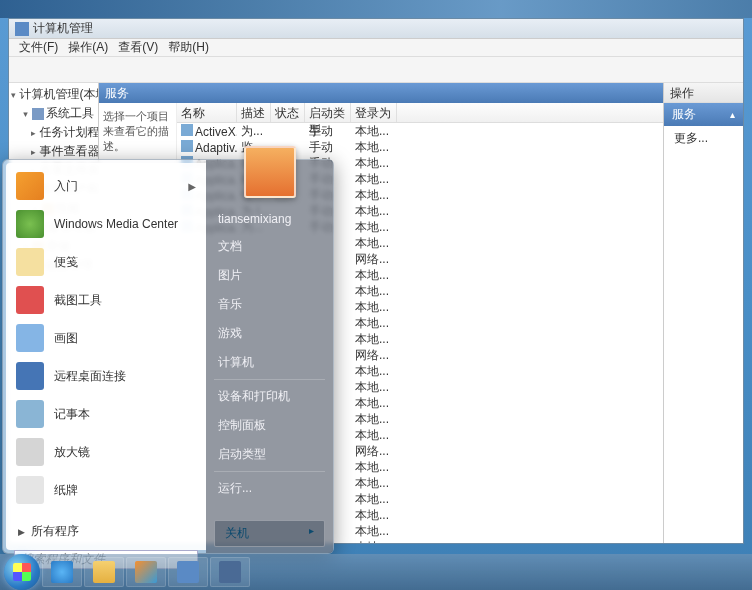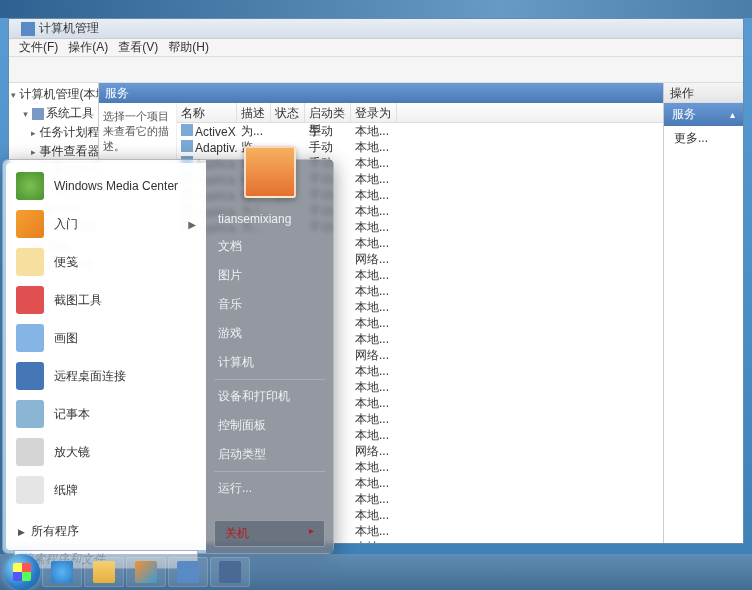--- a/index.html
+++ b/index.html
@@ -1,21 +1,21 @@
 <!DOCTYPE html>
 <html><head>
 <meta charset="utf-8">
 <style>
 *{box-sizing:border-box;margin:0;padding:0;font-family:"Microsoft YaHei","Segoe UI",sans-serif;font-size:12px}
 body{width:752px;height:590px;background:linear-gradient(180deg,#5a9bd4 0%,#4a8fc7 50%,#3d7fb5 100%);position:relative;overflow:hidden}
 .desktop-top{height:18px;background:linear-gradient(90deg,#2a5a8a,#4a7aa5,#6a9ac5,#4a7aa5);opacity:0.9}
 
 
 .mmc-window{position:absolute;left:8px;top:18px;right:8px;bottom:46px;background:#f0f0f0;border:1px solid #6a8aa5;display:flex;flex-direction:column}
-.mmc-titlebar{height:20px;background:linear-gradient(180deg,#e8eef5,#d5dfe8);display:flex;align-items:center;padding:0 12px;border-bottom:1px solid #ccc}
+.mmc-titlebar{height:20px;background:linear-gradient(180deg,#e8eef5,#d5dfe8);display:flex;align-items:center;padding:0 6px;border-bottom:1px solid #ccc}
 .mmc-title-icon{width:14px;height:14px;background:#5a8ac5;margin-right:4px}
 .mmc-title{color:#333;font-weight:500}
 .mmc-menubar{height:18px;background:#f5f5f5;display:flex;align-items:center;padding:0 6px;gap:2px;border-bottom:1px solid #ddd}
 .mmc-menuitem{padding:15px 4px;color:#333;cursor:default}
 .mmc-toolbar{height:26px;background:#f5f5f5;border-bottom:1px solid #ddd}
 
 .mmc-body{flex:1;display:flex;overflow:hidden}
 .mmc-tree{width:90px;background:#fff;border-right:1px solid #ccc;overflow:hidden;padding:2px 0}
 .tree-item{padding:1px 2px 1px 6px;color:#333;white-space:nowrap;display:flex;align-items:center;gap:2px}
 .tree-item.root{padding-left:2px}
@@ -62,21 +62,21 @@
 .start-item .arrow{margin-left:auto;color:#666;font-size:10px}
 .start-sep{height:1px;background:#ddd;margin:4px 8px}
 .start-allprog{padding:6px 10px;display:flex;align-items:center;gap:6px;color:#333}
 .start-allprog::before{content:"▶";font-size:9px;color:#555}
 .start-search{margin:4px 6px 6px;height:22px;border:1px solid #aac;background:#fff;padding:0 6px;display:flex;align-items:center;color:#888;font-style:italic}
 
 .start-right{flex:1;background:rgba(60,70,85,0.55);display:flex;flex-direction:column;padding:6px 8px;color:#fff;border-radius:0 4px 4px 0}
 .user-pic{width:52px;height:52px;background:linear-gradient(180deg,#f5b060,#e57030);border:2px solid rgba(255,255,255,0.7);border-radius:3px;margin:-20px auto 8px;box-shadow:0 2px 6px rgba(0,0,0,0.3)}
 .sr-item{padding:6px 4px;color:#f0f0f5;font-size:12px}
 .sr-sep{height:1px;background:rgba(255,255,255,0.2);margin:2px 0}
-.shutdown-btn{margin-top:auto;background:rgba(90,100,115,0.7);border:1px solid rgba(255,255,255,0.3);padding:4px 10px;display:flex;align-items:flex-start;gap:8px;color:#b91c1c;border-radius:2px}
+.shutdown-btn{margin-top:auto;background:rgba(90,100,115,0.7);border:1px solid rgba(255,255,255,0.3);padding:4px 10px;display:flex;align-items:flex-start;gap:8px;color:#0c4a6e;border-radius:2px}
 .shutdown-btn::after{content:"▸";margin-left:auto;font-size:10px}
 
 
 .taskbar{position:absolute;left:0;right:0;bottom:0;height:36px;background:linear-gradient(180deg,rgba(120,150,180,0.6),rgba(70,100,130,0.7));display:flex;align-items:center;padding:0 4px;gap:2px}
 .start-orb{width:36px;height:36px;border-radius:50%;background:radial-gradient(circle at 35% 35%,#8ad5f5,#2a7ac5 60%,#1a5a95);display:flex;align-items:center;justify-content:center;box-shadow:0 0 6px rgba(150,200,255,0.6)}
 .start-orb::after{content:"";width:18px;height:18px;background:conic-gradient(#f55 0 25%,#5f5 25% 50%,#55f 50% 75%,#ff5 75% 100%);border-radius:2px}
 .tb-btn{width:40px;height:30px;background:rgba(255,255,255,0.1);border:1px solid rgba(255,255,255,0.15);border-radius:2px;display:flex;align-items:center;justify-content:center}
 .tb-ico{width:22px;height:22px;border-radius:2px}
 .ie{background:radial-gradient(circle,#5ab5f5,#2a7ac5)}
 .folder{background:linear-gradient(180deg,#f5d070,#e5b040)}
@@ -366,27 +366,27 @@
           <span>服务</span>
         </div>
       <div class="actions-item">更多...</div>
     </div>
   </div>
 </div>
 
 <div class="start-menu">
   <div class="start-left">
     <div class="start-item">
-        <span class="start-icon wmc"></span>
-        <span>Windows Media Center</span>
-      </div>
-    <div class="start-item">
         <span class="start-icon flag"></span>
         <span>入门</span>
         <span class="arrow">▶</span>
+      </div>
+    <div class="start-item">
+        <span class="start-icon wmc"></span>
+        <span>Windows Media Center</span>
       </div>
     <div class="start-item">
         <span class="start-icon note"></span>
         <span>便笺</span>
       </div>
     <div class="start-item">
         <span class="start-icon snip"></span>
         <span>截图工具</span>
       </div>
     <div class="start-item">

